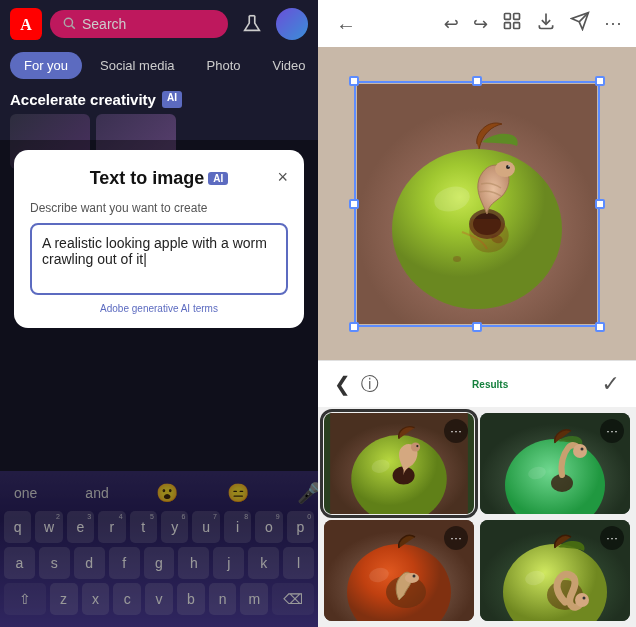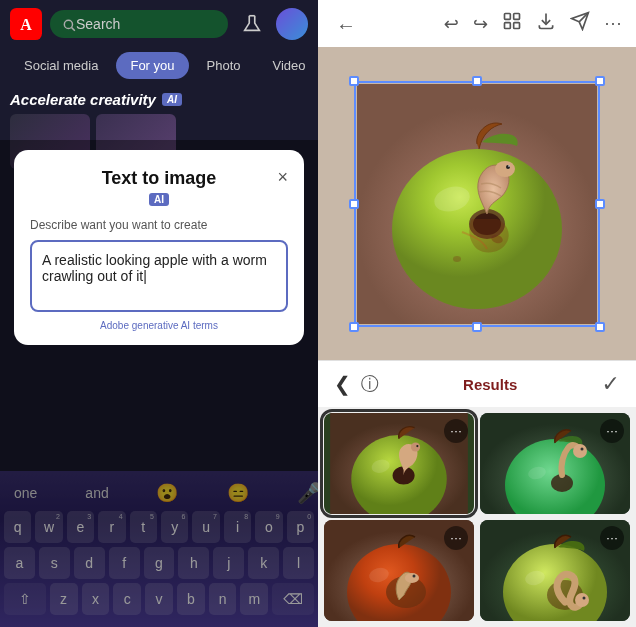--- a/index.html
+++ b/index.html
@@ -28,25 +28,26 @@
       gap: 8px;
       background: #1a1a2e;
     }
     .adobe-logo {
       width: 32px;
       height: 32px;
       flex-shrink: 0;
     }
     .search-bar {
       flex: 1;
-      background: #14532d;
+      background: #be185d;
       border-radius: 20px;
       display: flex;
-      align-items: flex-end;
+      align-items: flex-start;
       padding: 6px 12px;
+      gap: 6px;
     }
     .search-icon-svg { color: #aaa; flex-shrink: 0; }
     .search-input-text {
       color: #ccc;
       font-size: 14px;
     }
     .top-icon {
       width: 32px;
       height: 32px;
       border-radius: 50%;
@@ -85,23 +86,21 @@
 
     
     .accel-section {
       padding: 4px 10px 6px;
     }
     .accel-title {
       font-size: 15px;
       font-weight: 600;
       color: #fff;
       display: flex;
-      align-items: center;
       gap: 6px;
-      font-style: italic;
     }
     .ai-badge {
       background: #5c6bc0;
       color: #fff;
       font-size: 10px;
       padding: 1px 5px;
       border-radius: 3px;
       font-weight: 600;
     }
     .thumbnails-row {
@@ -141,21 +140,20 @@
       padding: 18px 16px 14px;
       position: relative;
     }
     .modal-title-row {
       display: flex;
       align-items: center;
       justify-content: center;
       gap: 4px;
       margin-bottom: 12px;
       position: relative;
-      flex-direction: column;
     }
     .modal-title {
       font-size: 18px;
       font-weight: 700;
       color: #111;
     }
     .modal-close {
       position: absolute;
       right: 0;
       top: 0;
@@ -387,23 +385,23 @@
       align-items: center;
       padding: 10px 16px;
       background: #fff;
       border-top: 1px solid #e0e0e0;
     }
     .results-left-arrow { font-size: 20px; color: #333; cursor: pointer; }
     .results-info { margin-left: 10px; font-size: 18px; color: #555; cursor: pointer; }
     .results-title {
       flex: 1;
       text-align: center;
-      font-size: 15px;
+      font-size: 10px;
       font-weight: 600;
-      color: #7f1d1d;
+      color: #15803d;
     }
     .results-check { font-size: 22px; color: #555; cursor: pointer; }
 
     
     .results-grid {
       display: grid;
       grid-template-columns: 1fr 1fr;
       gap: 6px;
       padding: 6px;
       background: #f0f0f0;
@@ -459,22 +457,22 @@
       <svg width="22" height="22" viewBox="0 0 24 24" fill="none" stroke="#ccc" stroke-width="1.8">
         <path d="M9 3v8L4 19h16l-5-8V3"></path>
         <line x1="9" y1="3" x2="15" y2="3"></line>
       </svg>
     </div>
 
     <div class="avatar-circle"></div>
   </div>
 
   <div class="nav-tabs">
+    <div class="nav-tab active">For you</div>
     <div class="nav-tab">Social media</div>
-    <div class="nav-tab active">For you</div>
     <div class="nav-tab">Photo</div>
     <div class="nav-tab">Video</div>
   </div>
 
   <div class="accel-section">
     <div class="accel-title">
       <span>Accelerate creativity</span>
       <span class="ai-badge">AI</span>
     </div>
     <div class="thumbnails-row">

